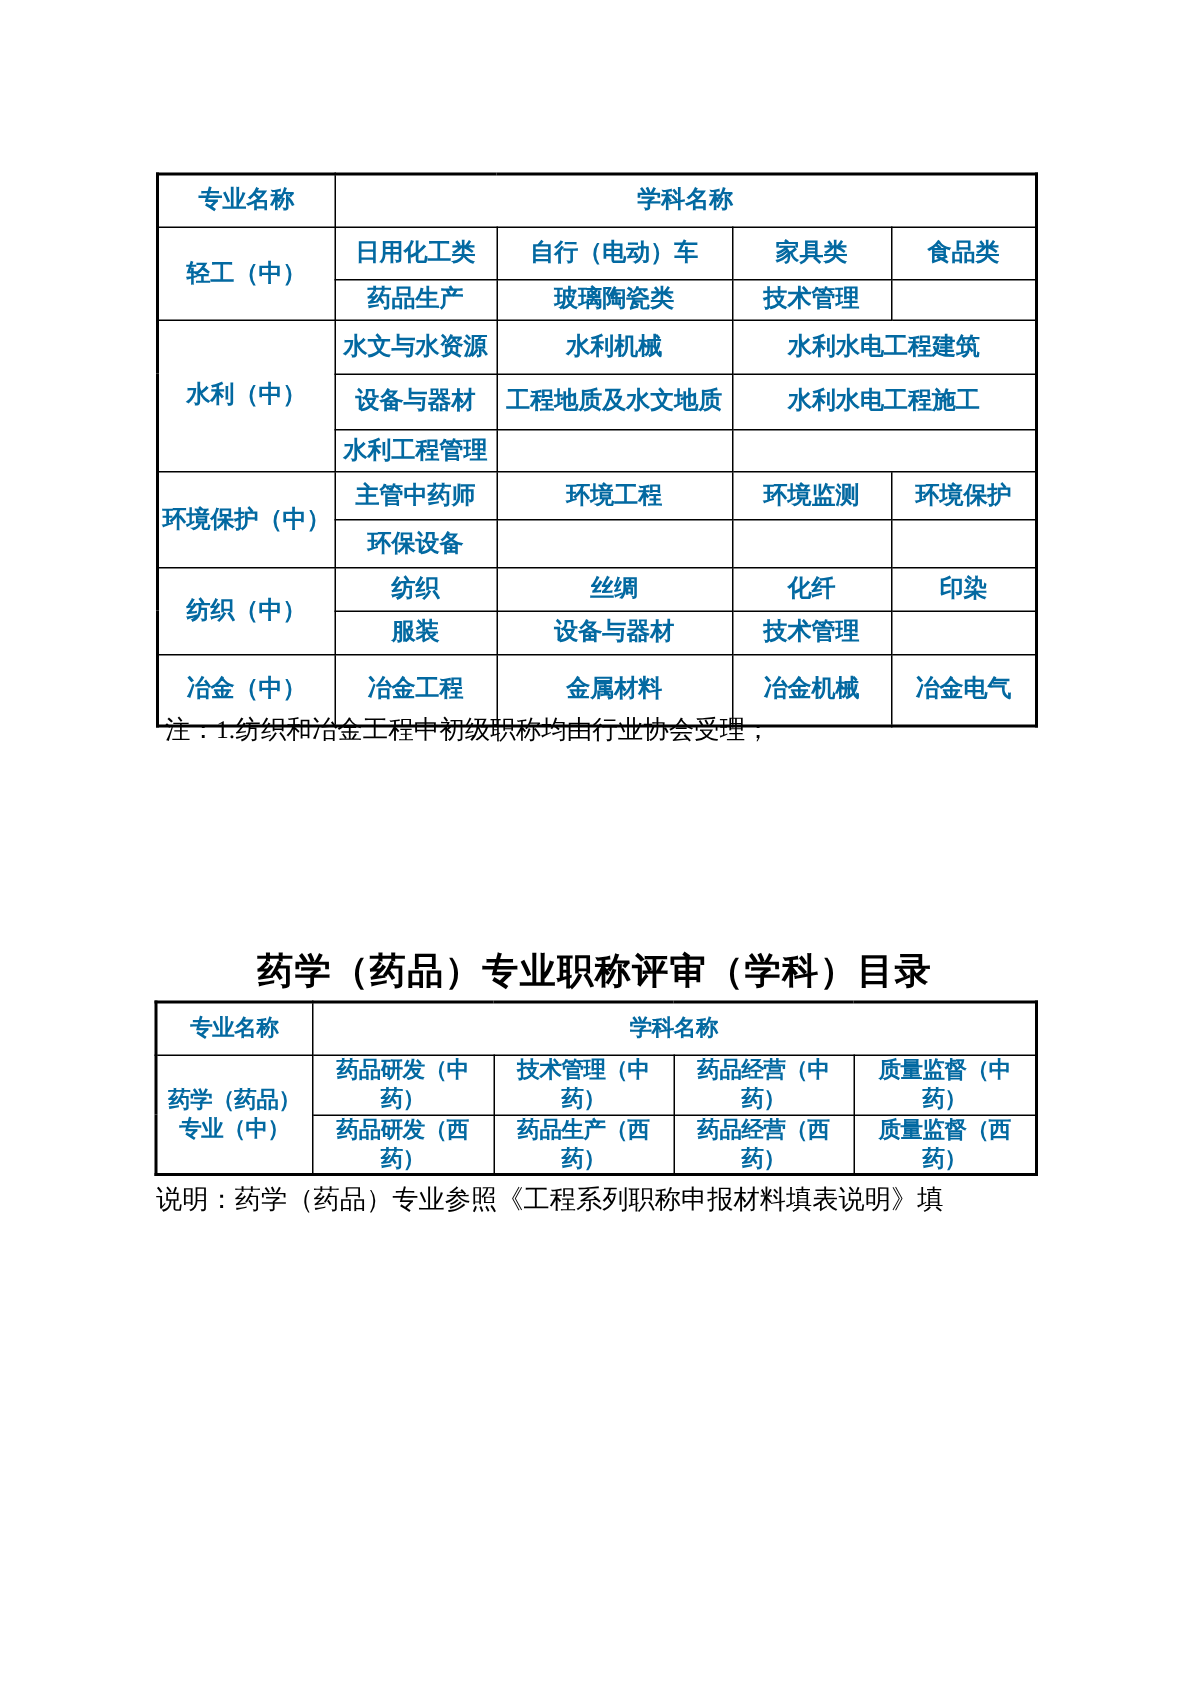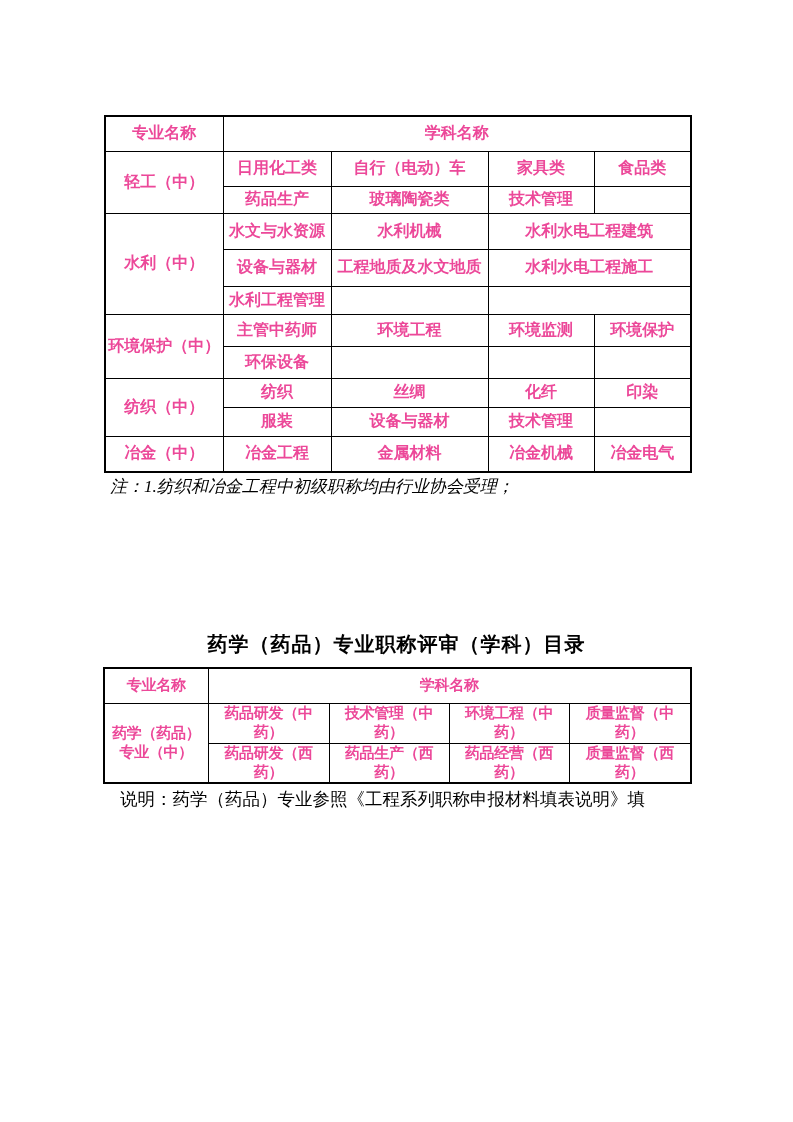--- a/index.html
+++ b/index.html
@@ -17,56 +17,54 @@
     table-layout: fixed;
     border: 2px solid #000;
     background: #fff;
   }
   .doc-table td {
     border: 1px solid #000;
     text-align: center;
     vertical-align: middle;
     font-weight: bold;
     font-family: "Liberation Sans", sans-serif;
-    color: #ec4899;
+    color: #0369a1;
     padding: 0 2px;
     overflow: hidden;
   }
   .t1 { left: 104px; top: 115px; width: 586px; font-size: 16px; }
   .t2 { left: 103px; top: 667px; width: 587px; font-size: 15px; }
   .t2 td { letter-spacing: -0.3px; }
   .notes {
     position: absolute;
     left: 110px; top: 474px;
     font-family: "Liberation Serif", serif;
     font-size: 17px;
     line-height: 26px;
     white-space: nowrap;
-    font-style: italic;
   }
   .notes .note-line2 { padding-left: 34px; }
   .section-title {
     position: absolute;
     left: 0; top: 631px;
     width: 793px;
     text-align: center;
-    font-size: 20px;
+    font-size: 24px;
     font-weight: bold;
     font-family: Liberation Serif, serif;
     letter-spacing: 1px;
   }
   .explanation {
     position: absolute;
     left: 104px; top: 786px;
     width: 640px;
     font-family: "Liberation Serif", serif;
     font-size: 17.5px;
     line-height: 27px;
     white-space: nowrap;
-    margin-left: 16px;
   }
 </style>
 </head>
 <body>
 
 <table class="doc-table t1">
   <colgroup>
     <col style="width:118px">
       <col style="width:108px">
       <col style="width:157px">
@@ -131,21 +129,21 @@
       <td>化纤</td>
       <td>印染</td>
     </tr>
     <tr style="height:29px">
       <td>服装</td>
       <td>设备与器材</td>
       <td>技术管理</td>
       <td></td>
     </tr>
 
-    <tr style="height:36px">
+    <tr style="height:48px">
       <td>冶金（中）</td>
       <td>冶金工程</td>
       <td>金属材料</td>
       <td>冶金机械</td>
       <td>冶金电气</td>
     </tr>
   </tbody>
 </table>
 
 <div class="notes">
@@ -167,21 +165,21 @@
       <td>专业名称</td>
       <td colspan="4">学科名称</td>
     </tr>
     <tr style="height:40px">
       <td rowspan="2">
         <div>药学（药品）</div>
         <div>专业（中）</div>
       </td>
       <td>药品研发（中药）</td>
       <td>技术管理（中药）</td>
-      <td>环境工程（中药）</td>
+      <td>药品经营（中药）</td>
       <td>质量监督（中药）</td>
     </tr>
     <tr style="height:40px">
       <td>药品研发（西药）</td>
       <td>药品生产（西药）</td>
       <td>药品经营（西药）</td>
       <td>质量监督（西药）</td>
     </tr>
   </tbody>
 </table>

